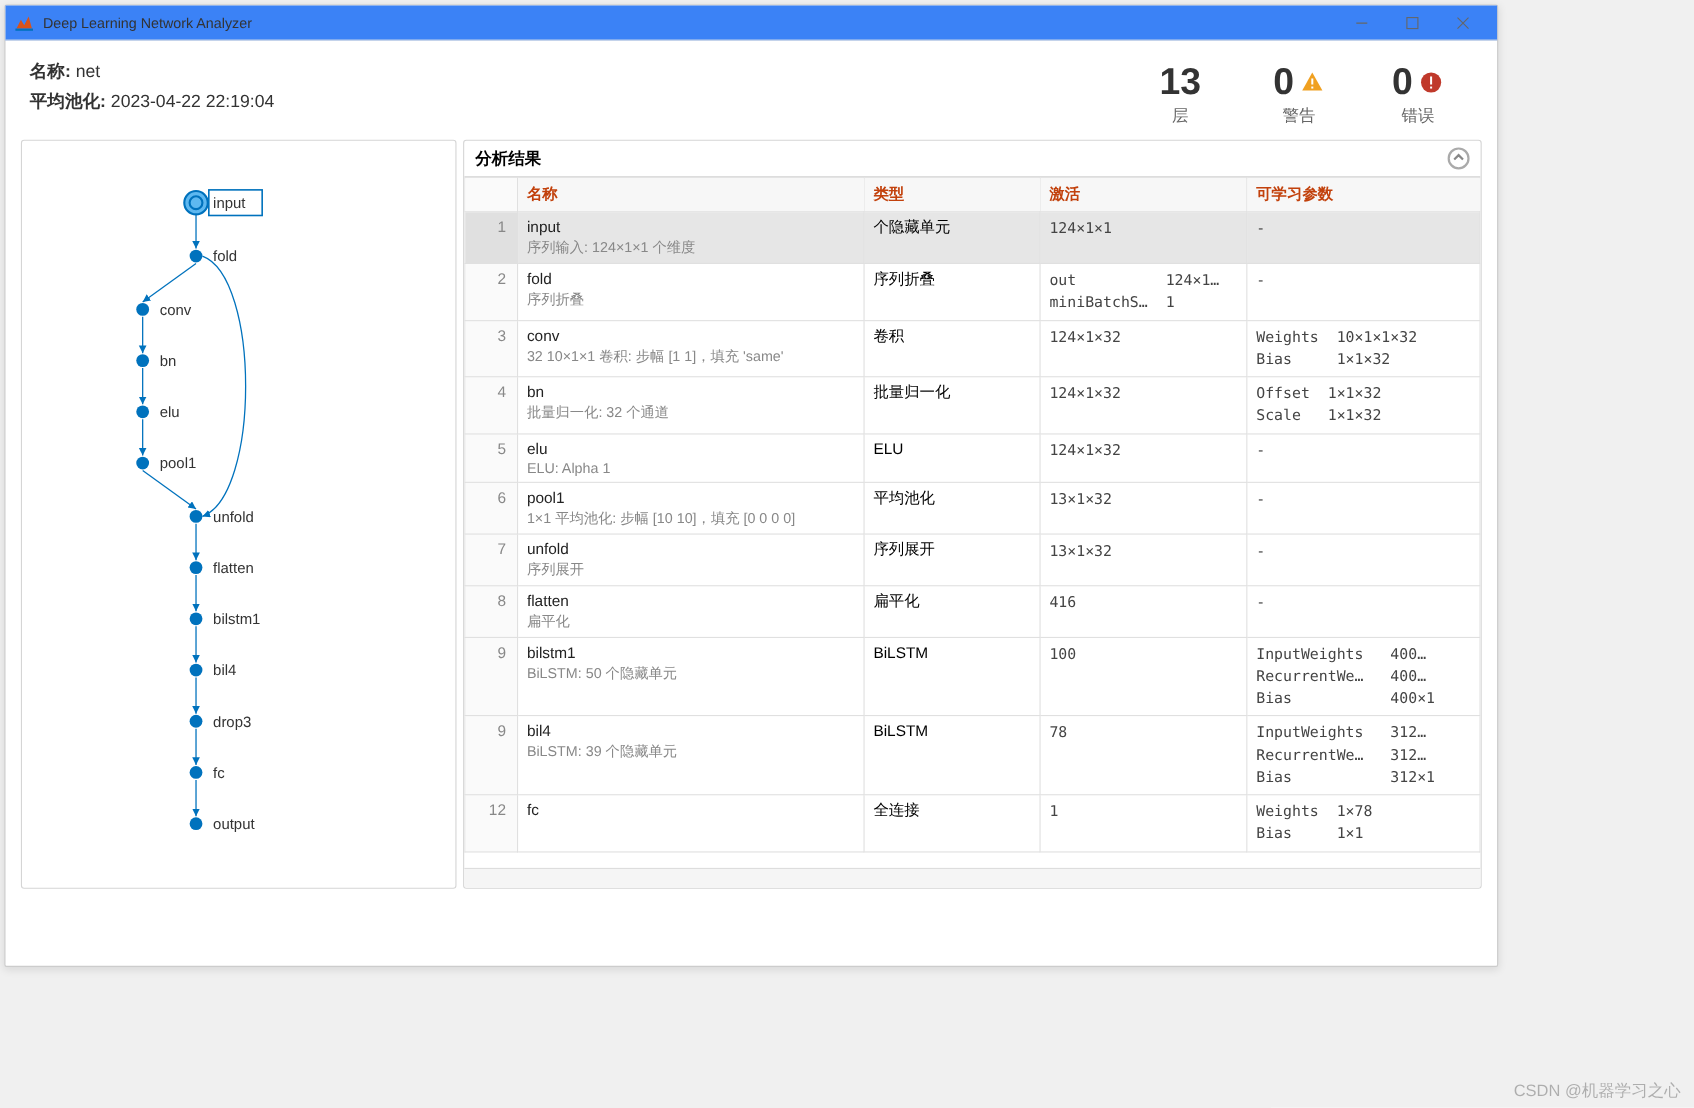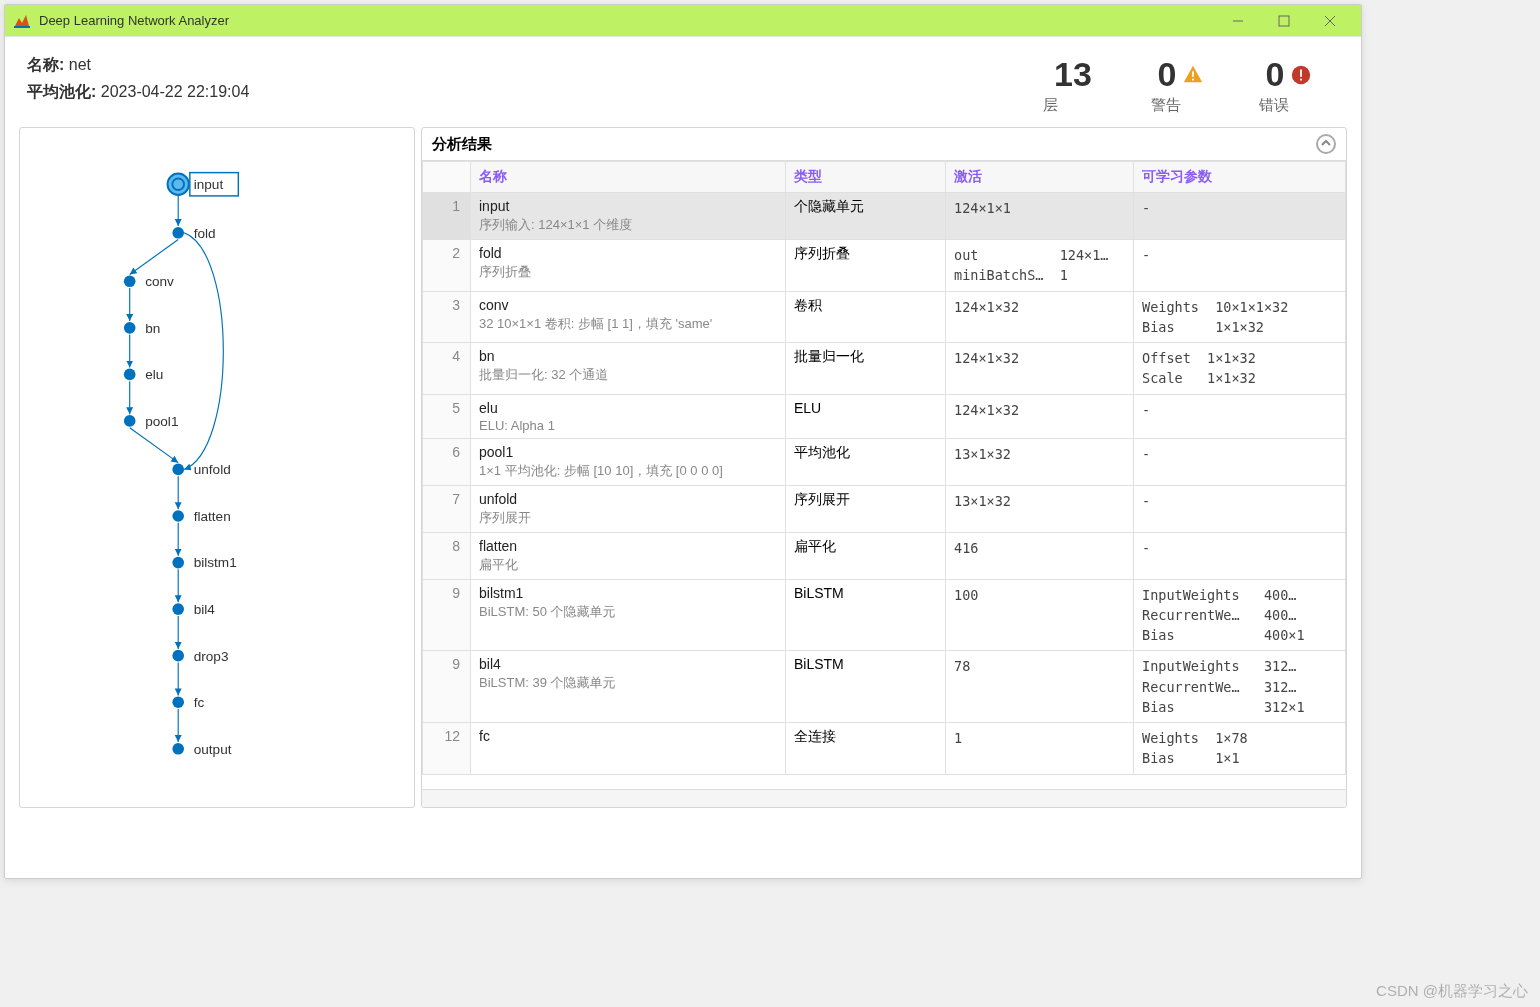--- a/index.html
+++ b/index.html
@@ -1,31 +1,31 @@
 <!DOCTYPE html>
 <html><head>
 <meta charset="utf-8">
 <style>
 * { margin: 0; padding: 0; box-sizing: border-box; font-family: "Microsoft YaHei", Arial, sans-serif; }
 body { background: #f0f0f0; width: 1540px; height: 1007px; overflow: hidden; position: relative; }
 
 .window { position: absolute; top: 4px; left: 4px; width: 1358px; height: 875px; background: #fff; border: 1px solid #ccc; border-radius: 2px; box-shadow: 0 2px 8px rgba(0,0,0,0.1); }
 
-.titlebar { height: 32px; display: flex; align-items: center; padding: 0 8px; background: #bef264; border-bottom: 1px solid #e5e5e5; }
+.titlebar { height: 32px; display: flex; align-items: center; padding: 0 8px; background: #3b82f6; border-bottom: 1px solid #e5e5e5; }
 .titlebar .icon-app { width: 18px; height: 18px; margin-right: 8px; }
 .titlebar .title { font-size: 13px; color: #333; flex: 1; }
 .titlebar .winbtn { width: 46px; height: 32px; display: flex; align-items: center; justify-content: center; cursor: pointer; }
 .titlebar .winbtn svg { stroke: #666; }
 
 .header { padding: 18px 22px 12px; display: flex; justify-content: space-between; }
 .header-left .h-title { font-size: 22px; font-weight: bold; color: #333; margin-bottom: 10px; }
 .header-left .h-row { font-size: 16px; color: #333; margin-bottom: 6px; }
 .header-left .h-row .label { font-weight: bold; }
 .header-right { display: flex; gap: 48px; margin-right: 20px; }
-.stat { min-width: 60px; }
+.stat { text-align: center; min-width: 60px; }
 .stat .num { font-size: 34px; font-weight: bold; color: #333; display: flex; align-items: center; justify-content: center; gap: 6px; }
 .stat .lbl { font-size: 15px; color: #666; margin-top: 2px; }
 .icon-warn { width: 22px; height: 22px; }
 .icon-err { width: 22px; height: 22px; }
 
 .body-split { display: flex; height: calc(100% - 178px); padding: 0 14px 14px; gap: 6px; }
 
 .graph-panel { width: 396px; border: 1px solid #d5d5d5; border-radius: 3px; background: #fff; position: relative; overflow: hidden; }
 .graph-svg { width: 100%; height: 100%; }
 .node circle { fill: #0072bd; }
@@ -36,21 +36,21 @@
 .edge { fill: none; stroke: #0072bd; stroke-width: 1.2; marker-end: url(#arrow); }
 
 .table-panel { flex: 1; border: 1px solid #d5d5d5; border-radius: 3px; background: #fff; display: flex; flex-direction: column; overflow: hidden; }
 .table-title { padding: 6px 10px; font-size: 15px; font-weight: bold; border-bottom: 1px solid #ddd; display: flex; align-items: center; justify-content: space-between; gap: 28px; }
 .collapse-btn { width: 20px; height: 20px; border: 2px solid #aaa; border-radius: 50%; display: flex; align-items: center; justify-content: center; cursor: pointer; }
 .collapse-btn svg { stroke: #888; }
 
 .table-wrap { flex: 1; overflow: auto; position: relative; }
 table { width: 100%; border-collapse: collapse; table-layout: fixed; }
 th, td { border: 1px solid #e0e0e0; font-size: 14px; text-align: left; vertical-align: top; }
-th { background: #f7f7f7; padding: 6px 8px; font-weight: bold; color: #8b5cf6; position: sticky; top: 0; }
+th { background: #f7f7f7; padding: 6px 8px; font-weight: bold; color: #c2410c; position: sticky; top: 0; }
 td { padding: 5px 8px; }
 .col-idx { width: 48px; text-align: right; color: #888; background: #fafafa; padding-right: 10px; }
 .col-name { width: 315px; }
 .col-type { width: 160px; }
 .col-act { width: 188px; }
 .col-learn { width: auto; }
 .row-name { color: #222; }
 .row-sub { color: #888; font-size: 13px; margin-top: 2px; }
 .mono { font-family: Consolas, monospace; white-space: pre; font-size: 13.5px; color: #444; line-height: 1.5; }
 tr.sel td { background: #e6e6e6; }

